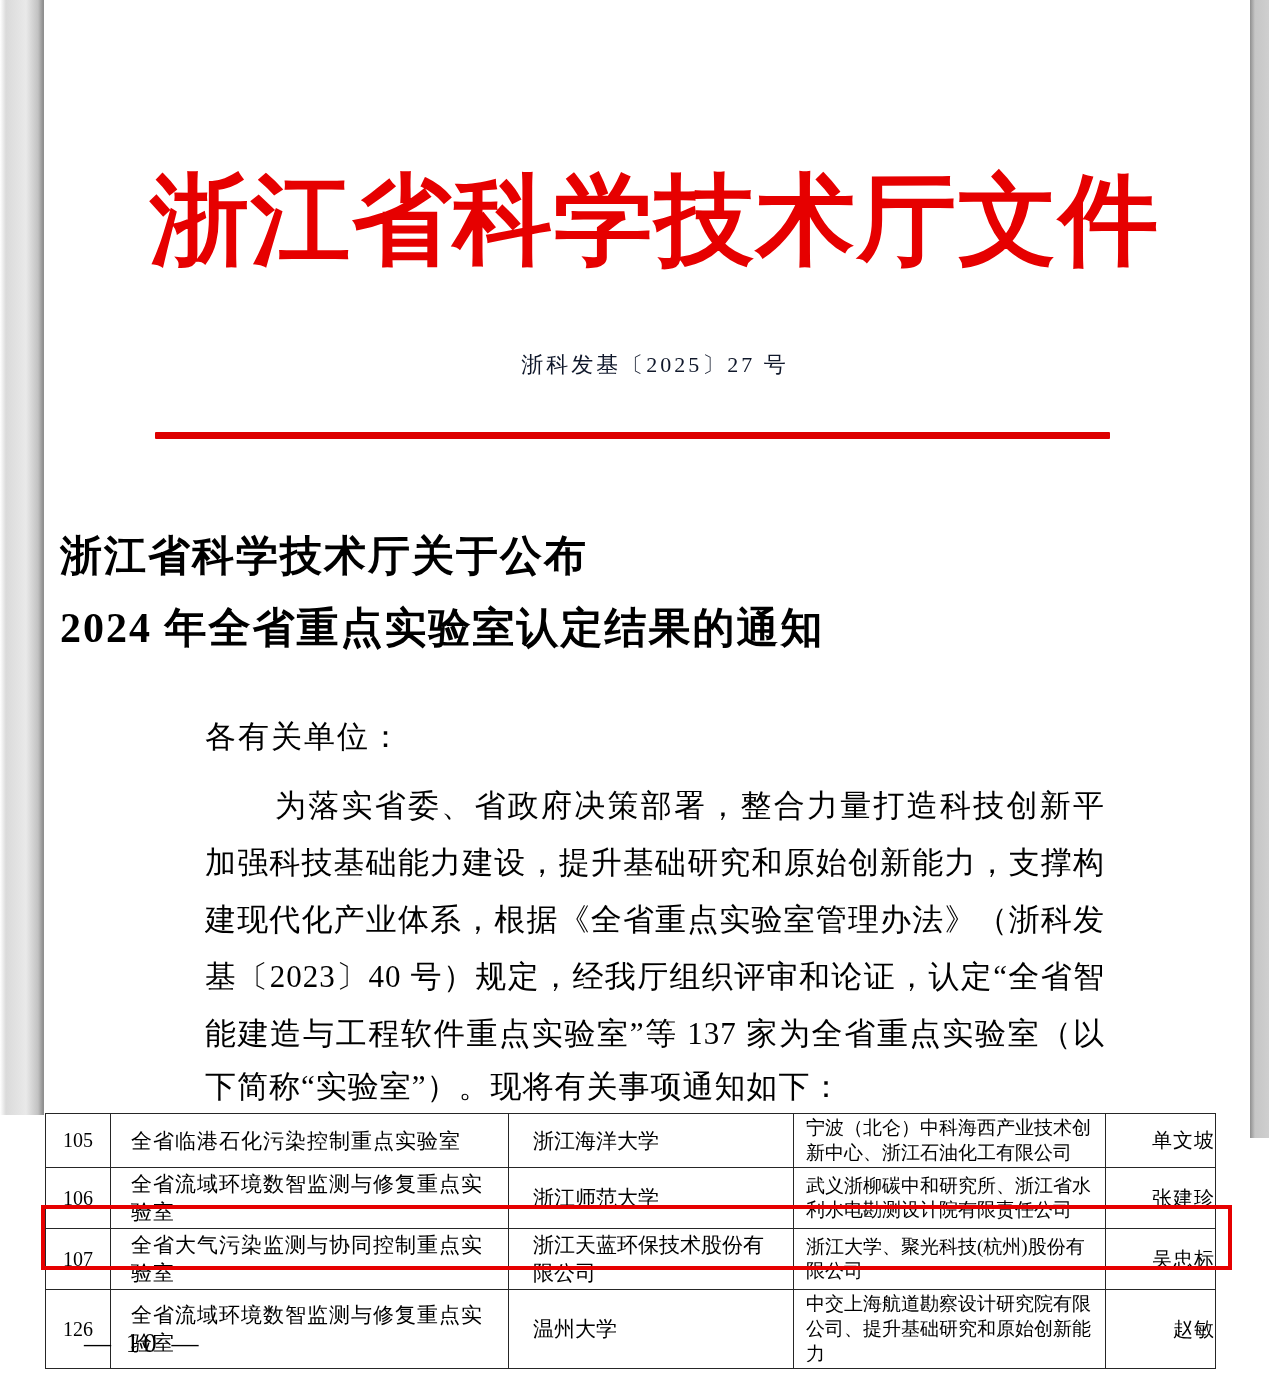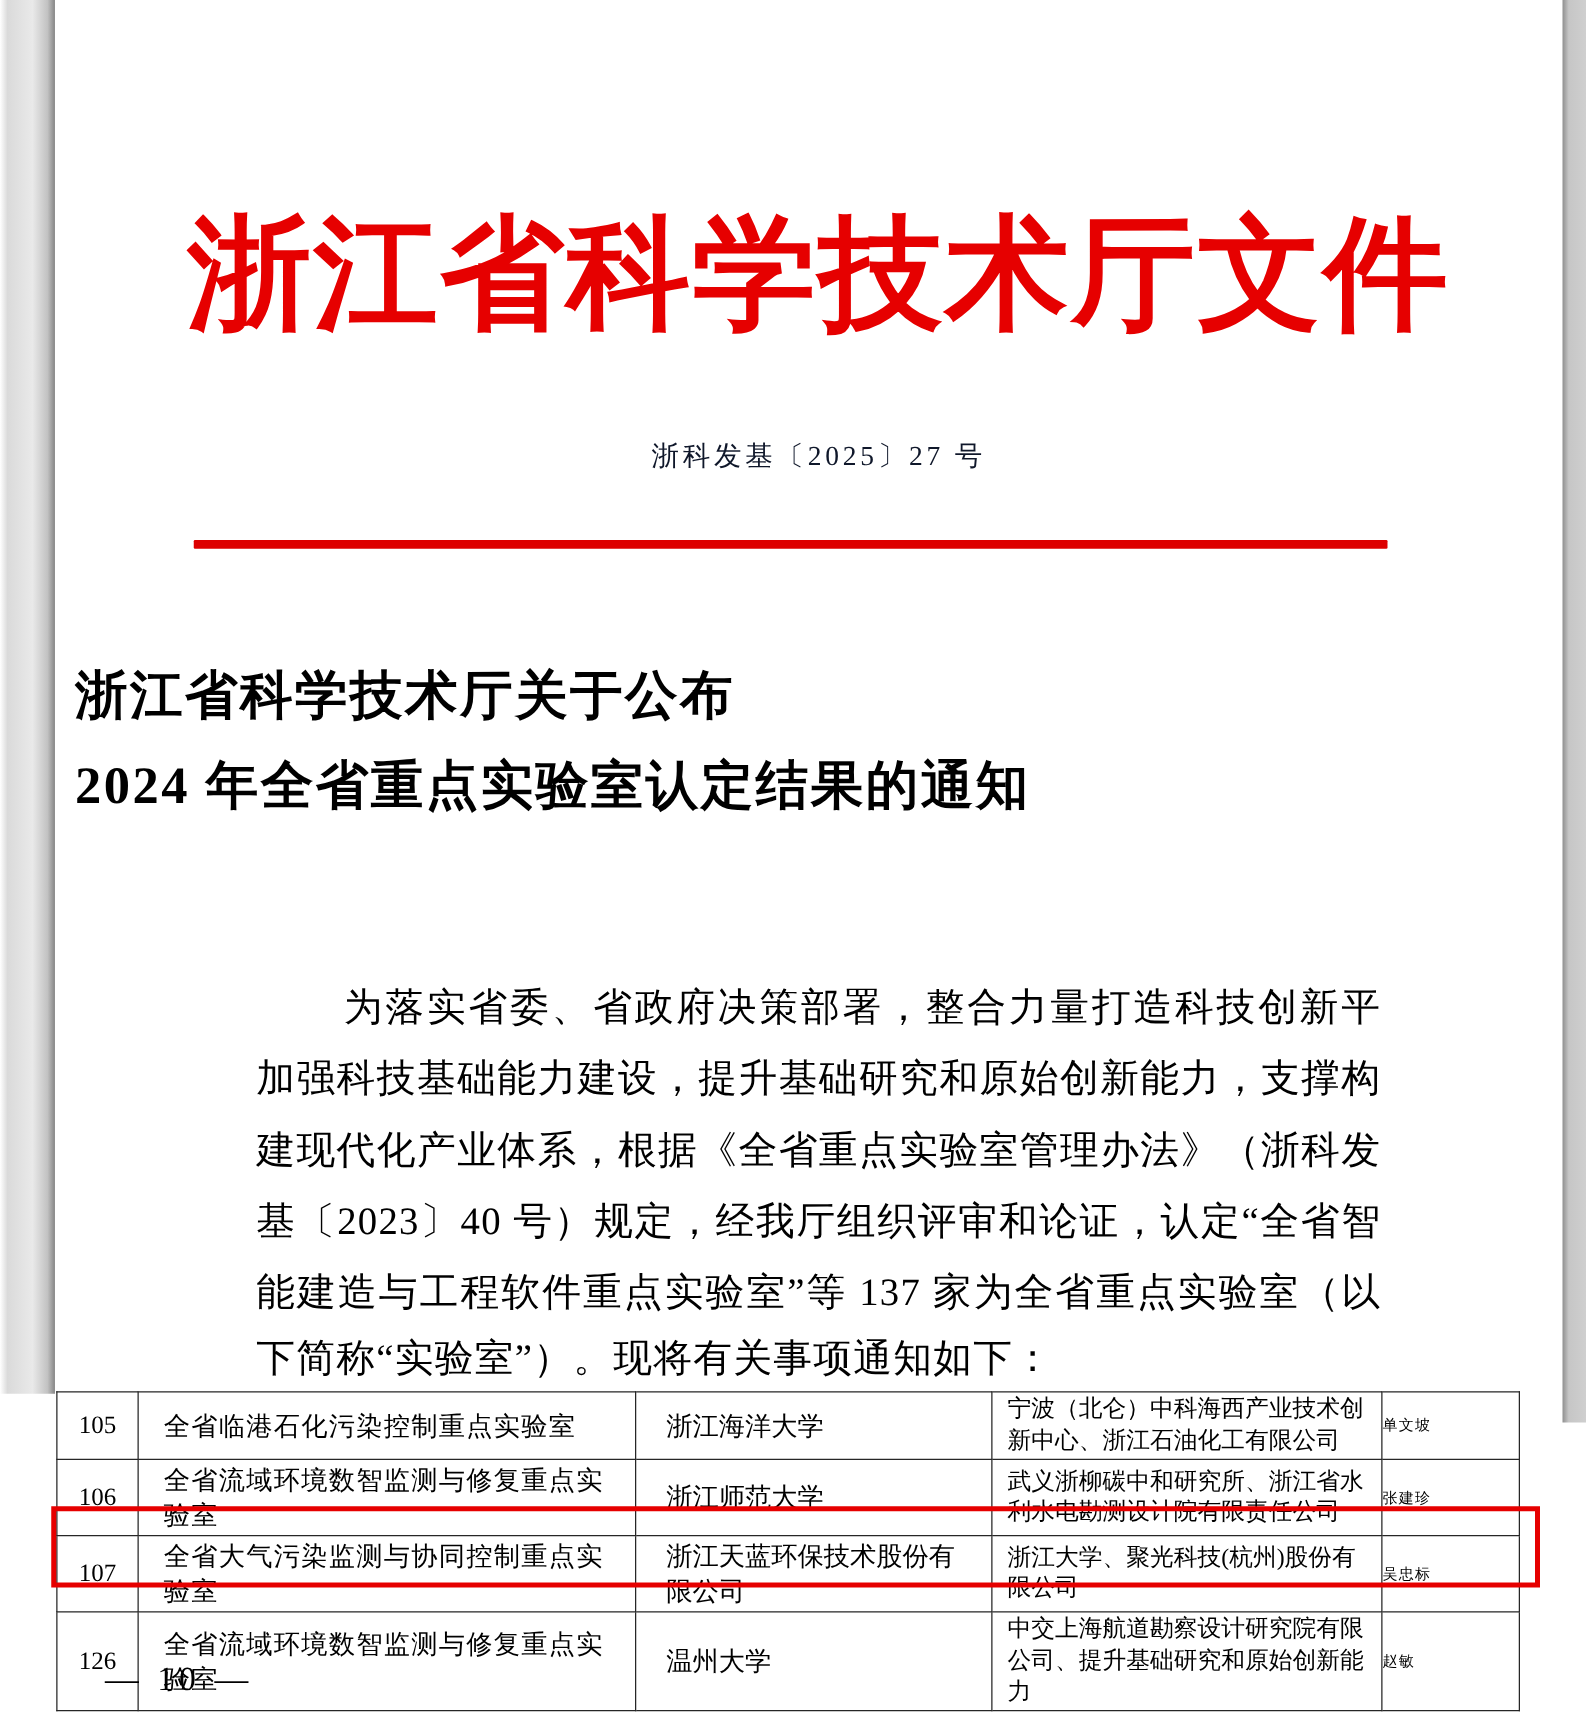--- a/index.html
+++ b/index.html
@@ -66,21 +66,21 @@
   .result-table tr:nth-child(4){height:53px;}
   .col-no{width:65px;}
   .col-lab{width:398px;}
   .col-org{width:285px;}
   .col-partners{width:312px;}
   .col-director{width:110px;}
   td.c-no{text-align:center;font-size:20px;padding:0;}
   td.c-lab{font-size:21px;letter-spacing:1px;padding-left:20px;}
   td.c-org{font-size:21px;padding-left:24px;}
   td.c-partners{font-size:19px;line-height:1.3;padding-left:12px;padding-right:6px;}
-  td.c-director{text-align:left;font-size:12px;letter-spacing:1px;padding:0;}
+  td.c-director{text-align:right;font-size:20px;letter-spacing:1px;padding:0;}
 
   .highlight-box{
     position:absolute;left:41px;top:1205px;width:1183px;height:57px;
     border:4px solid #e60000;background:transparent;z-index:5;
   }
 
   .page-number{
     position:absolute;left:84px;top:1328px;font-size:27px;color:#000;
     letter-spacing:4px;white-space:nowrap;
   }
@@ -95,20 +95,21 @@
 
   <div class="banner-title">浙江省科学技术厅文件</div>
 
   <div class="doc-number">浙科发基〔2025〕27 号</div>
 
   <div class="red-rule"></div>
 
   <div class="notice-title l1">浙江省科学技术厅关于公布</div>
   <div class="notice-title l2">2024 年全省重点实验室认定结果的通知</div>
 
+  <div class="salutation">各有关单位：</div>
 
   <div class="body-line just indent" style="top:785px">为落实省委、省政府决策部署，整合力量打造科技创新平台，</div>
   <div class="body-line just" style="top:842px">加强科技基础能力建设，提升基础研究和原始创新能力，支撑构</div>
   <div class="body-line just" style="top:899px">建现代化产业体系，根据《全省重点实验室管理办法》（浙科发</div>
   <div class="body-line just" style="top:956px">基〔2023〕40 号）规定，经我厅组织评审和论证，认定“全省智</div>
   <div class="body-line just" style="top:1013px">能建造与工程软件重点实验室”等 137 家为全省重点实验室（以</div>
   <div class="body-line" style="top:1066px">下简称“实验室”）。现将有关事项通知如下：</div>
 
   <table class="result-table">
     <colgroup>

